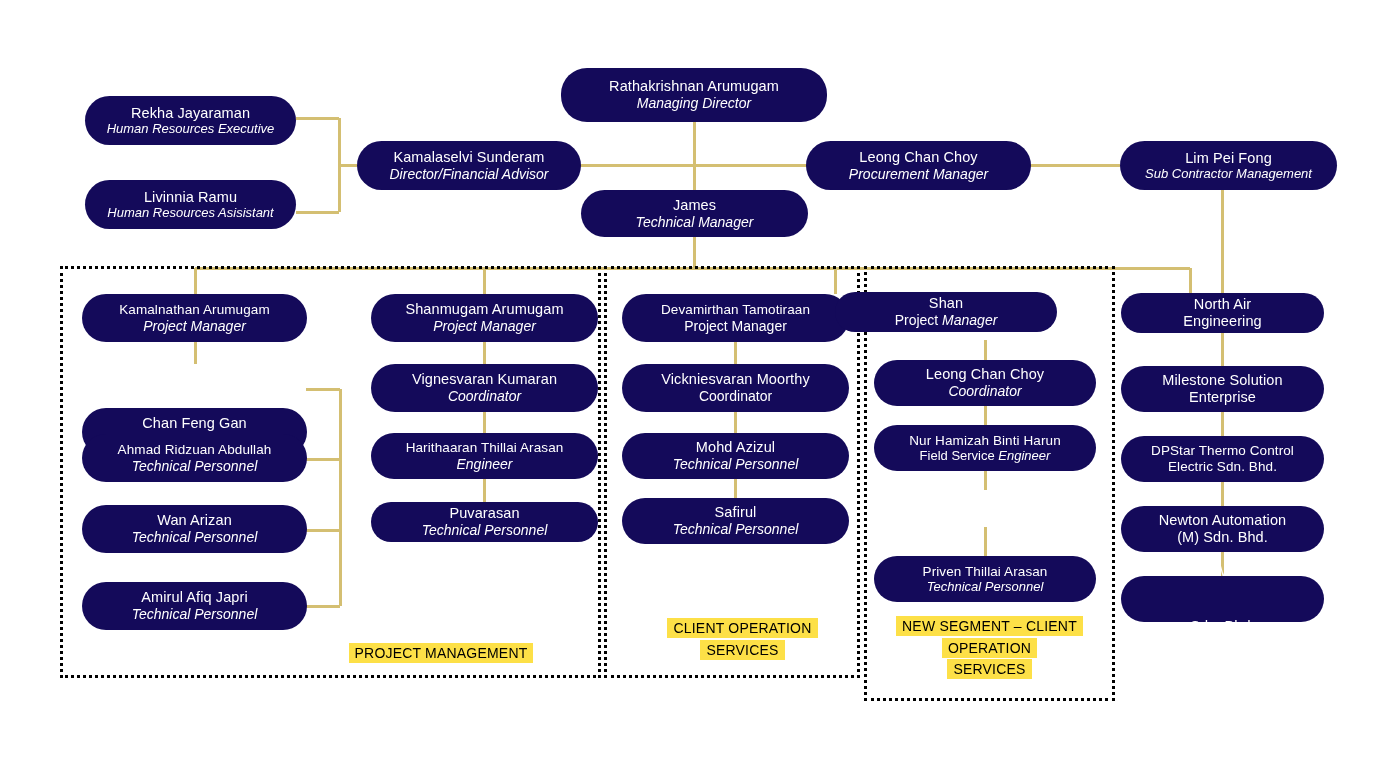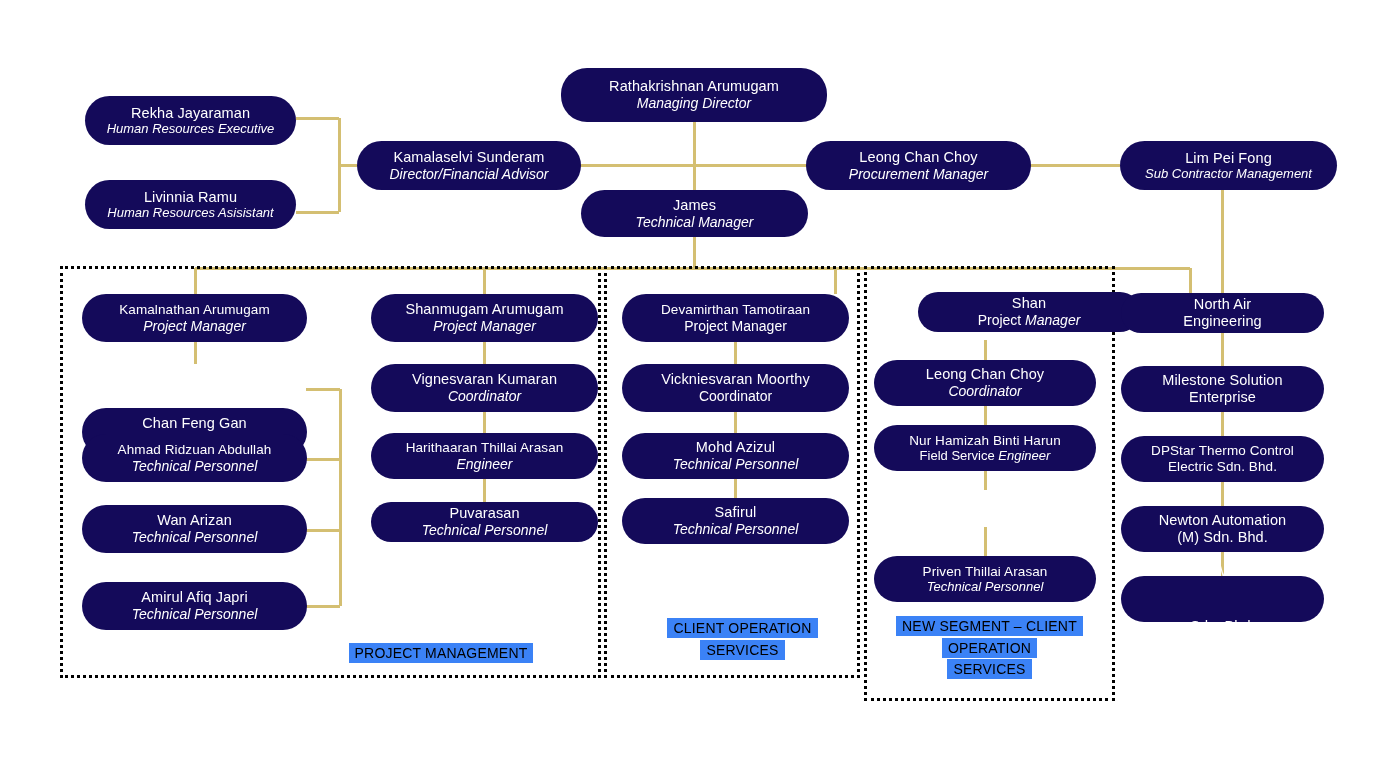--- a/index.html
+++ b/index.html
@@ -47,21 +47,21 @@
   
   .caption{
     position:absolute;
     font-size:14px;
     color:#000000;
     text-align:center;
     line-height:1.55;
     letter-spacing:.2px;
   }
   .caption span{
-    background:#3b82f6;
+    background:#fde047;
     padding:2px 6px;
     box-decoration-break:clone;
     -webkit-box-decoration-break:clone;
   }
 </style>
 </head>
 <body>
 
 <div id="stage">
 
@@ -203,21 +203,21 @@
   </div>
   <div class="node" style="left:622px;top:433px;width:227px;height:46px;">
     <span class="l1">Mohd Azizul</span>
     <span class="l2">Technical Personnel</span>
   </div>
   <div class="node" style="left:622px;top:498px;width:227px;height:46px;">
     <span class="l1">Safirul</span>
     <span class="l2">Technical Personnel</span>
   </div>
 
-  <div class="node" style="left:918px;top:292px;width:222px;height:36px;align-items:center;">
+  <div class="node" style="left:835px;top:292px;width:222px;height:36px;align-items:center;">
     <span class="l1">Shan</span>
     <span class="l2 plain">Project <em>Manager</em></span>
   </div>
   <div class="node" style="left:874px;top:360px;width:222px;height:46px;">
     <span class="l1">Leong Chan Choy</span>
     <span class="l2">Coordinator</span>
   </div>
   <div class="node" style="left:874px;top:425px;width:222px;height:46px;">
     <span class="l1 small">Nur Hamizah Binti Harun</span>
     <span class="l2 plain small">Field Service <em>Engineer</em></span>

